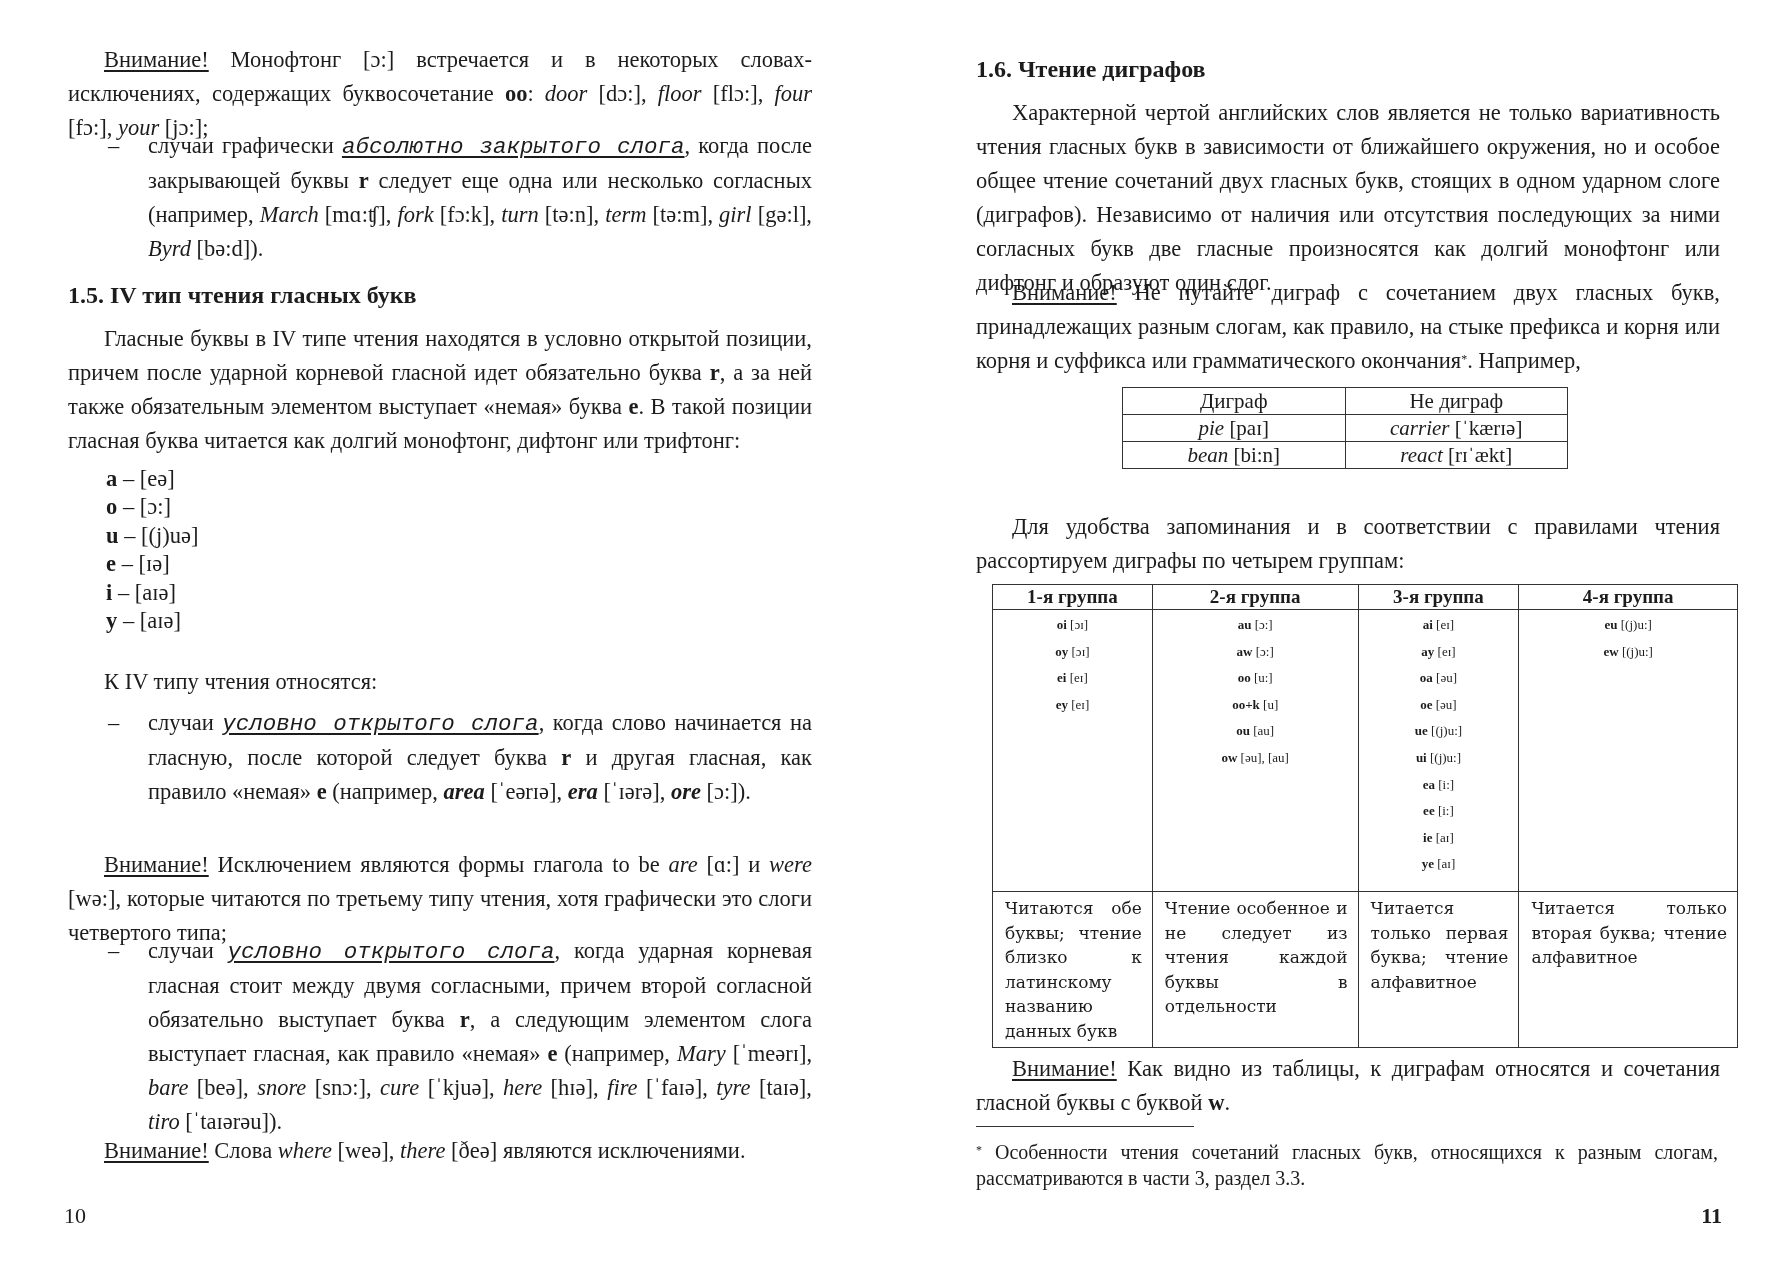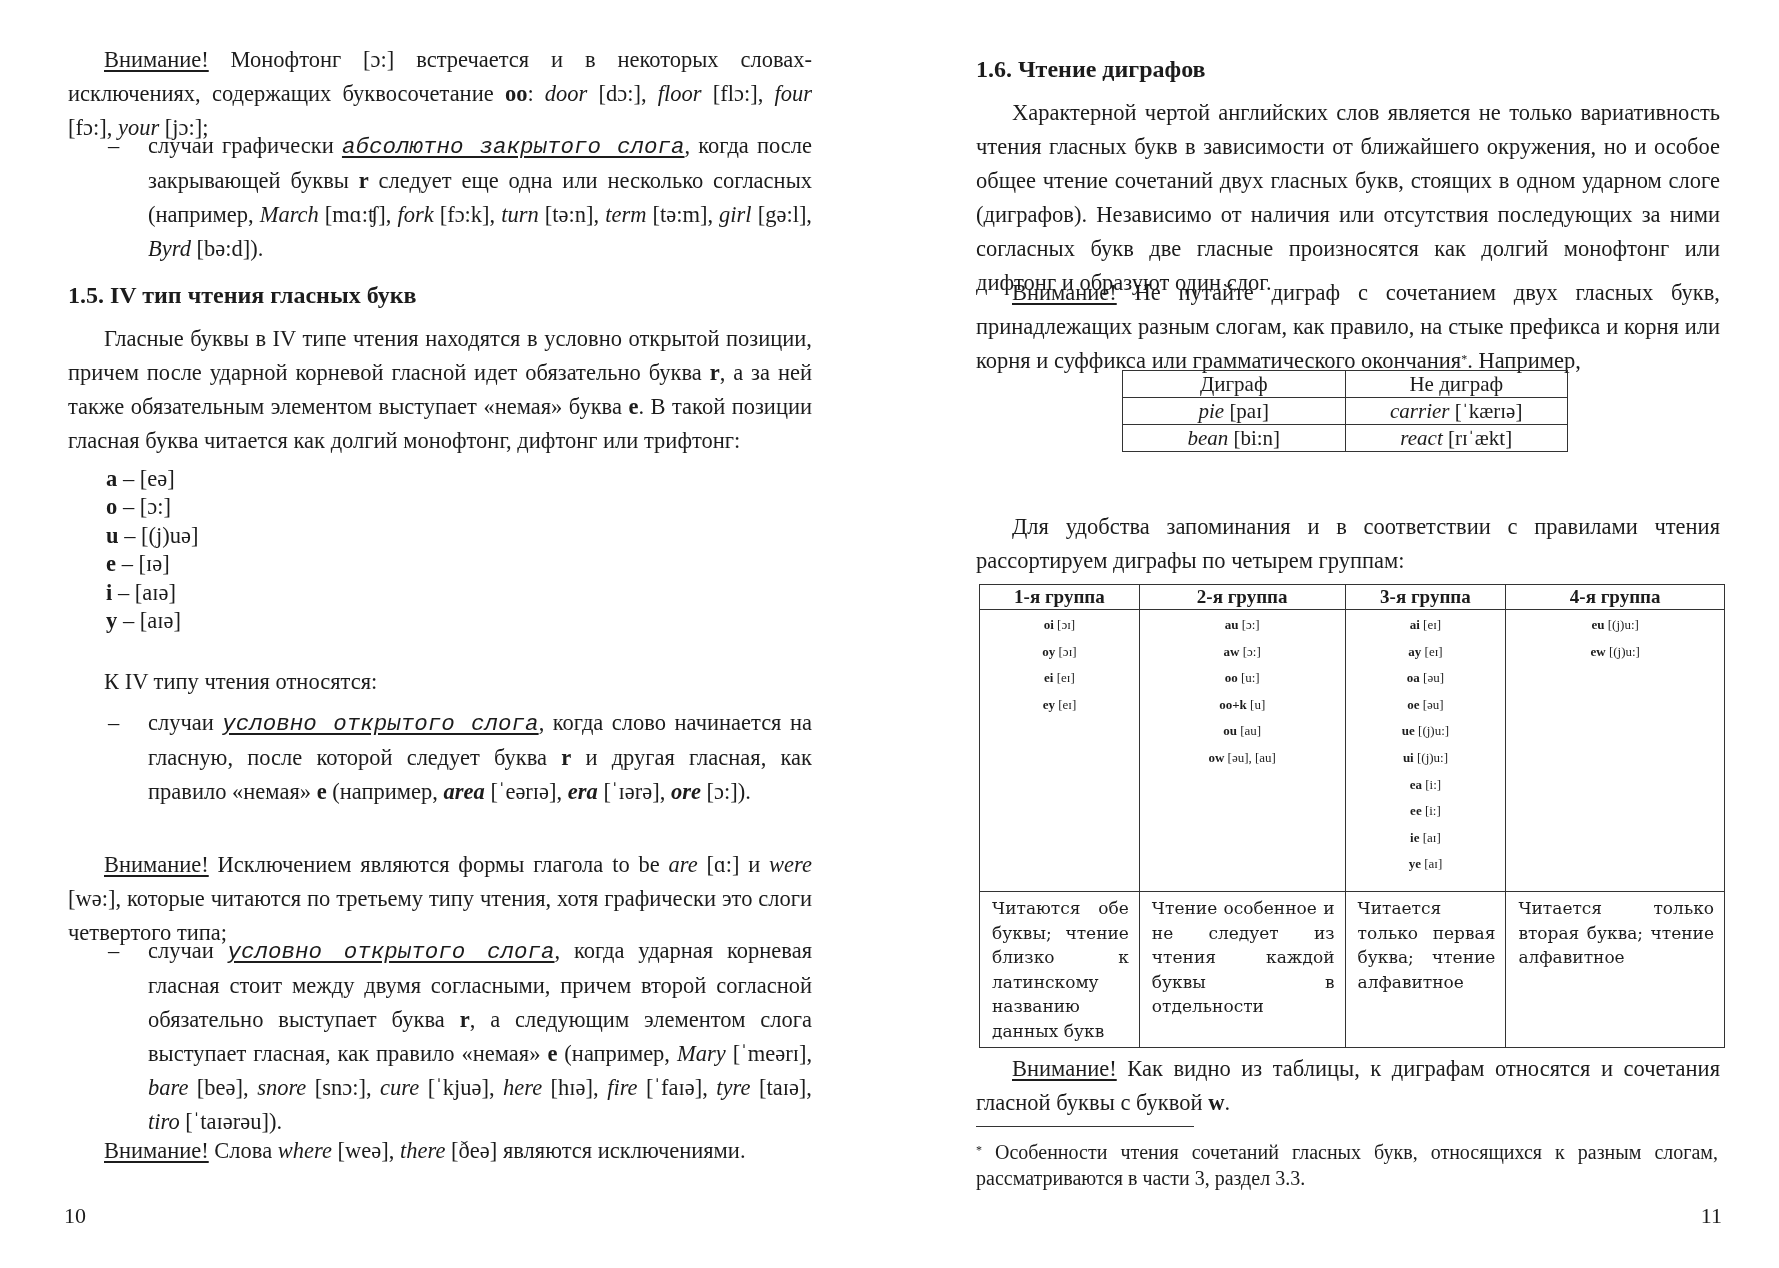--- a/index.html
+++ b/index.html
@@ -17,26 +17,26 @@
   .ui { font-style: italic; text-decoration: underline; text-underline-offset: 3px; font-family: Liberation Mono, monospace; }
   .i { font-style: italic; }
   .b { font-weight: bold; }
   .h { font-size: 24px; font-weight: bold; margin: 0; line-height: 28px; font-family: "Liberation Serif", serif; }
   .dash-item { position: relative; padding-left: 80px; }
   .dash { position: absolute; left: 40px; top: 0; }
   .vowel-list { margin: 0; padding-left: 38px; }
   .vowel-list div { font-size: 22.5px; line-height: 28.4px; }
   .pagenum { position: absolute; font-size: 22px; }
   table { border-collapse: collapse; font-family: "Liberation Serif", serif; }
-  #compare-table { position: absolute; left: 146px; top: 370px; width: 446px; }
+  #compare-table { position: absolute; left: 146px; top: 387px; width: 446px; }
   #compare-table td, #compare-table th {
     border: 1.5px solid #333; font-size: 21px; font-weight: normal; text-align: center;
     padding: 0; height: 26px; line-height: 24px; width: 50%;
   }
-  #groups-table { position: absolute; left: 3px; top: 584px; width: 746px; }
+  #groups-table { position: absolute; left: 16px; top: 584px; width: 746px; }
   #groups-table th {
     border: 1.5px solid #333; font-size: 19px; font-weight: bold; height: 24px; padding: 0; line-height: 22px;
   }
   #groups-table td { border: 1.5px solid #333; vertical-align: top; padding: 0; }
   .gcell { text-align: center; font-weight: bold; font-size: 13px; line-height: 26.6px; padding-top: 2px; }
   .gcell .ph { font-weight: normal; }
   .desc { font-size: 19px; line-height: 24.5px; text-align: justify; padding: 4px 10px 4px 12px; font-family: "DejaVu Serif", serif; font-size: 17px; }
   .footnote-line { position: absolute; left: 0; top: 1126px; width: 218px; border-top: 1.5px solid #333; }
   .footnote { position: absolute; left: 0; top: 1139px; width: 742px; font-size: 20px; line-height: 26px; text-align: justify; }
   .sup { font-size: 12px; vertical-align: top; position: relative; top: -2px; }
@@ -196,14 +196,14 @@
 
   <p class="txt indent" style="position:absolute;top:1052px;width:744px;">
     <span class="u">Внимание!</span><span> Как видно из таблицы, к диграфам относятся и сочетания гласной буквы с буквой </span><span class="b">w</span><span>.</span>
   </p>
 
   <div class="footnote-line"></div>
   <p class="footnote" style="margin:0;">
     <span class="sup">*</span><span> Особенности чтения сочетаний гласных букв, относящихся к разным слогам, рассматриваются в части 3, раздел 3.3.</span>
   </p>
 
-  <div class="pagenum" style="right:-2px;top:1203px;">11</div>
+  <div class="pagenum" style="right:-2px;top:1203px;font-weight:bold;">11</div>
 </div>
 
 </body></html>

